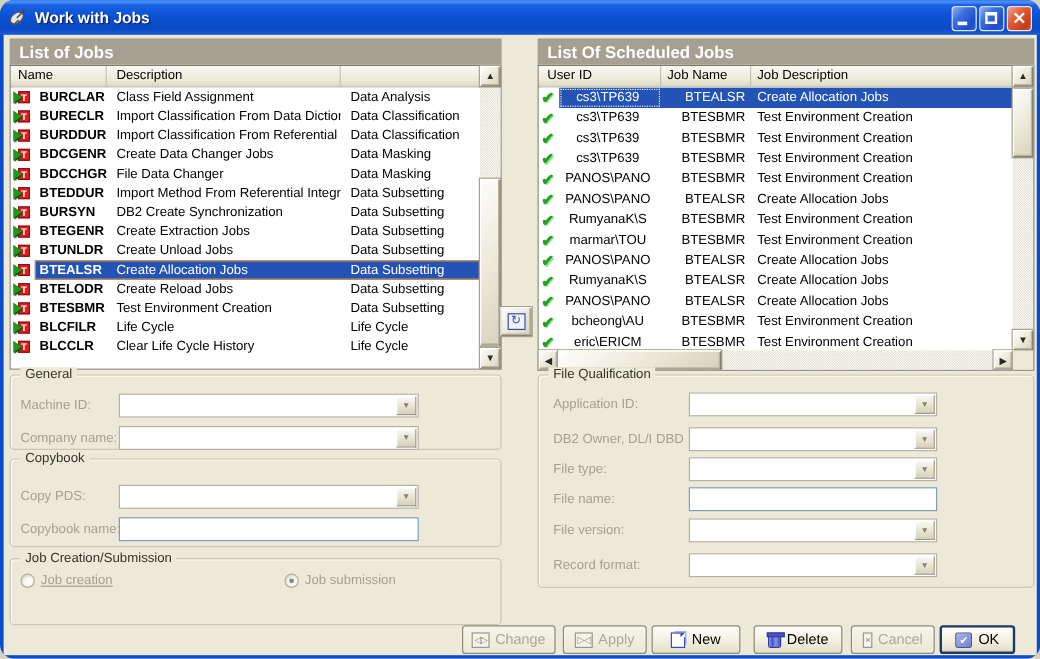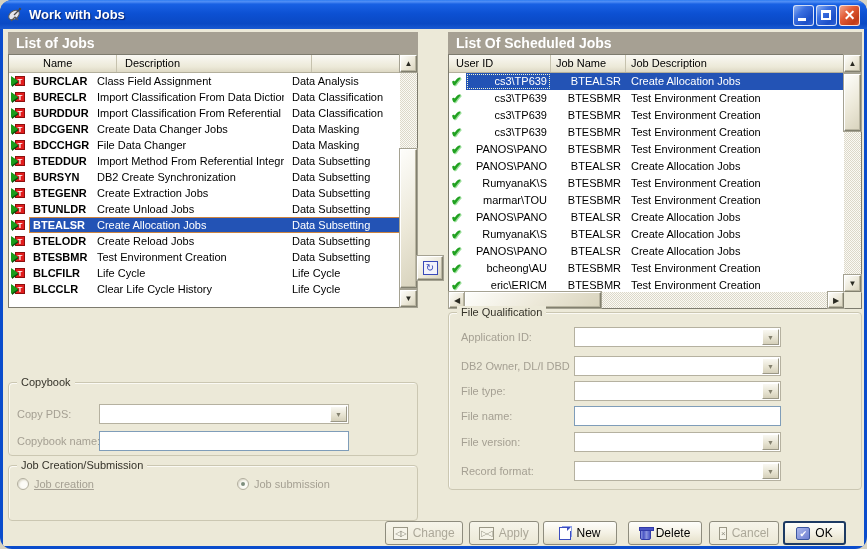--- a/index.html
+++ b/index.html
@@ -56,21 +56,21 @@
   .gutter { flex: 0 0 20px; display: flex; align-items: center; padding-left: 2px; position: relative; }
   .lv-right .gutter { flex: 0 0 17px; }
   .row-main { flex: 1; display: flex; min-width: 0; }
   .lv-row.selected .row-main { background: #2353b5; color: #fff; outline: 1px solid #cd8540; outline-offset: -1px; }
   .lv-right .lv-row.selected .row-main { outline: none; }
 
   .c-name { flex: 0 0 60px; padding-left: 4px; overflow: hidden; font-weight: bold; }
   .c-desc { flex: 0 0 195px; padding-left: 8px; overflow: hidden; }
   .c-proc { flex: 1; padding-left: 8px; overflow: hidden; }
 
-  .c-uid  { flex: 0 0 85px; text-align: right; padding-right: 4px; overflow: hidden; }
+  .c-uid  { flex: 0 0 85px; text-align: center; padding-right: 4px; overflow: hidden; }
   .c-job  { flex: 0 0 75px; text-align: right; padding-right: 4px; overflow: hidden; border-right: 1px solid transparent; }
   .c-jdesc{ flex: 1; padding-left: 5px; overflow: hidden; }
   .lv-row.selected .c-uid { outline: 1px dotted rgba(255,255,210,.95); outline-offset: -2px; }
 
   .play-icon { width: 0; height: 0; border-left: 7px solid #1a9c1a; border-top: 5px solid transparent; border-bottom: 5px solid transparent; filter: drop-shadow(1px 1px 0 #0c4c0c); }
   .t-icon { width: 10px; height: 10px; background: #e11d1d; border: 1px solid #8c0f0f; color: #fff; font: bold 8px/9px "Liberation Sans",sans-serif; text-align: center; margin-left: -3px; }
   .check-icon { color: #21a121; font-size: 13px; font-weight: bold; line-height: 17px; text-shadow: 1px 1px 0 #9adf9a; }
 
   
   .vscroll { position: absolute; right: 0; top: 0; bottom: 0; width: 17px; }
@@ -173,21 +173,21 @@
     </div>
   </div>
 
   <div class="content">
 
     <div class="panel-header ph-right">List Of Scheduled Jobs</div>
     <div class="panel-header ph-left">List of Jobs</div>
 
     <div class="listview lv-left">
       <div class="lv-colheader">
-        <div class="hc" style="flex:0 0 80px; padding-left:6px;margin-left:28px;">Name</div>
+        <div class="hc" style="flex:0 0 80px; padding-left:6px;">Name</div>
         <div class="hc" style="flex:0 0 195px; padding-left:8px;">Description</div>
       </div>
       <div class="lv-body">
           <div class="lv-row">
             <span class="gutter">
               <span class="play-icon"></span>
               <span class="t-icon">T</span>
             </span>
             <span class="row-main">
               <span class="c-name">BURCLAR</span>
@@ -497,20 +497,31 @@
       </div>
       <div class="hscroll">
         <div class="track"></div>
         <div class="sbtn" style="left:0; top:0; bottom:0; width:16px;">◀</div>
         <div class="sthumb" style="left:16px; top:0; bottom:0; width:136px;"></div>
         <div class="sbtn" style="right:0; top:0; bottom:0; width:16px;">▶</div>
       </div>
       <div class="scorner"></div>
     </div>
 
+    <div class="group g-general">
+      <span class="group-title">General</span>
+      <span class="f-label" style="left:8px; top:19px;">Machine ID:</span>
+      <div class="field combo" style="left:90px; top:15px; width:250px;">
+        <span class="arrow">▼</span>
+      </div>
+      <span class="f-label" style="left:8px; top:46px;">Company name:</span>
+      <div class="field combo" style="left:90px; top:42px; width:250px;">
+        <span class="arrow">▼</span>
+      </div>
+    </div>
 
     <div class="group g-copybook">
       <span class="group-title">Copybook</span>
       <span class="f-label" style="left:8px; top:25px;">Copy PDS:</span>
       <div class="field combo" style="left:90px; top:21px; width:250px;">
         <span class="arrow">▼</span>
       </div>
       <span class="f-label" style="left:8px; top:52px;">Copybook name:</span>
       <div class="field enabled-border" style="left:90px; top:48px; width:250px;">
         <input class="text-input" type="text" value="" style="">

